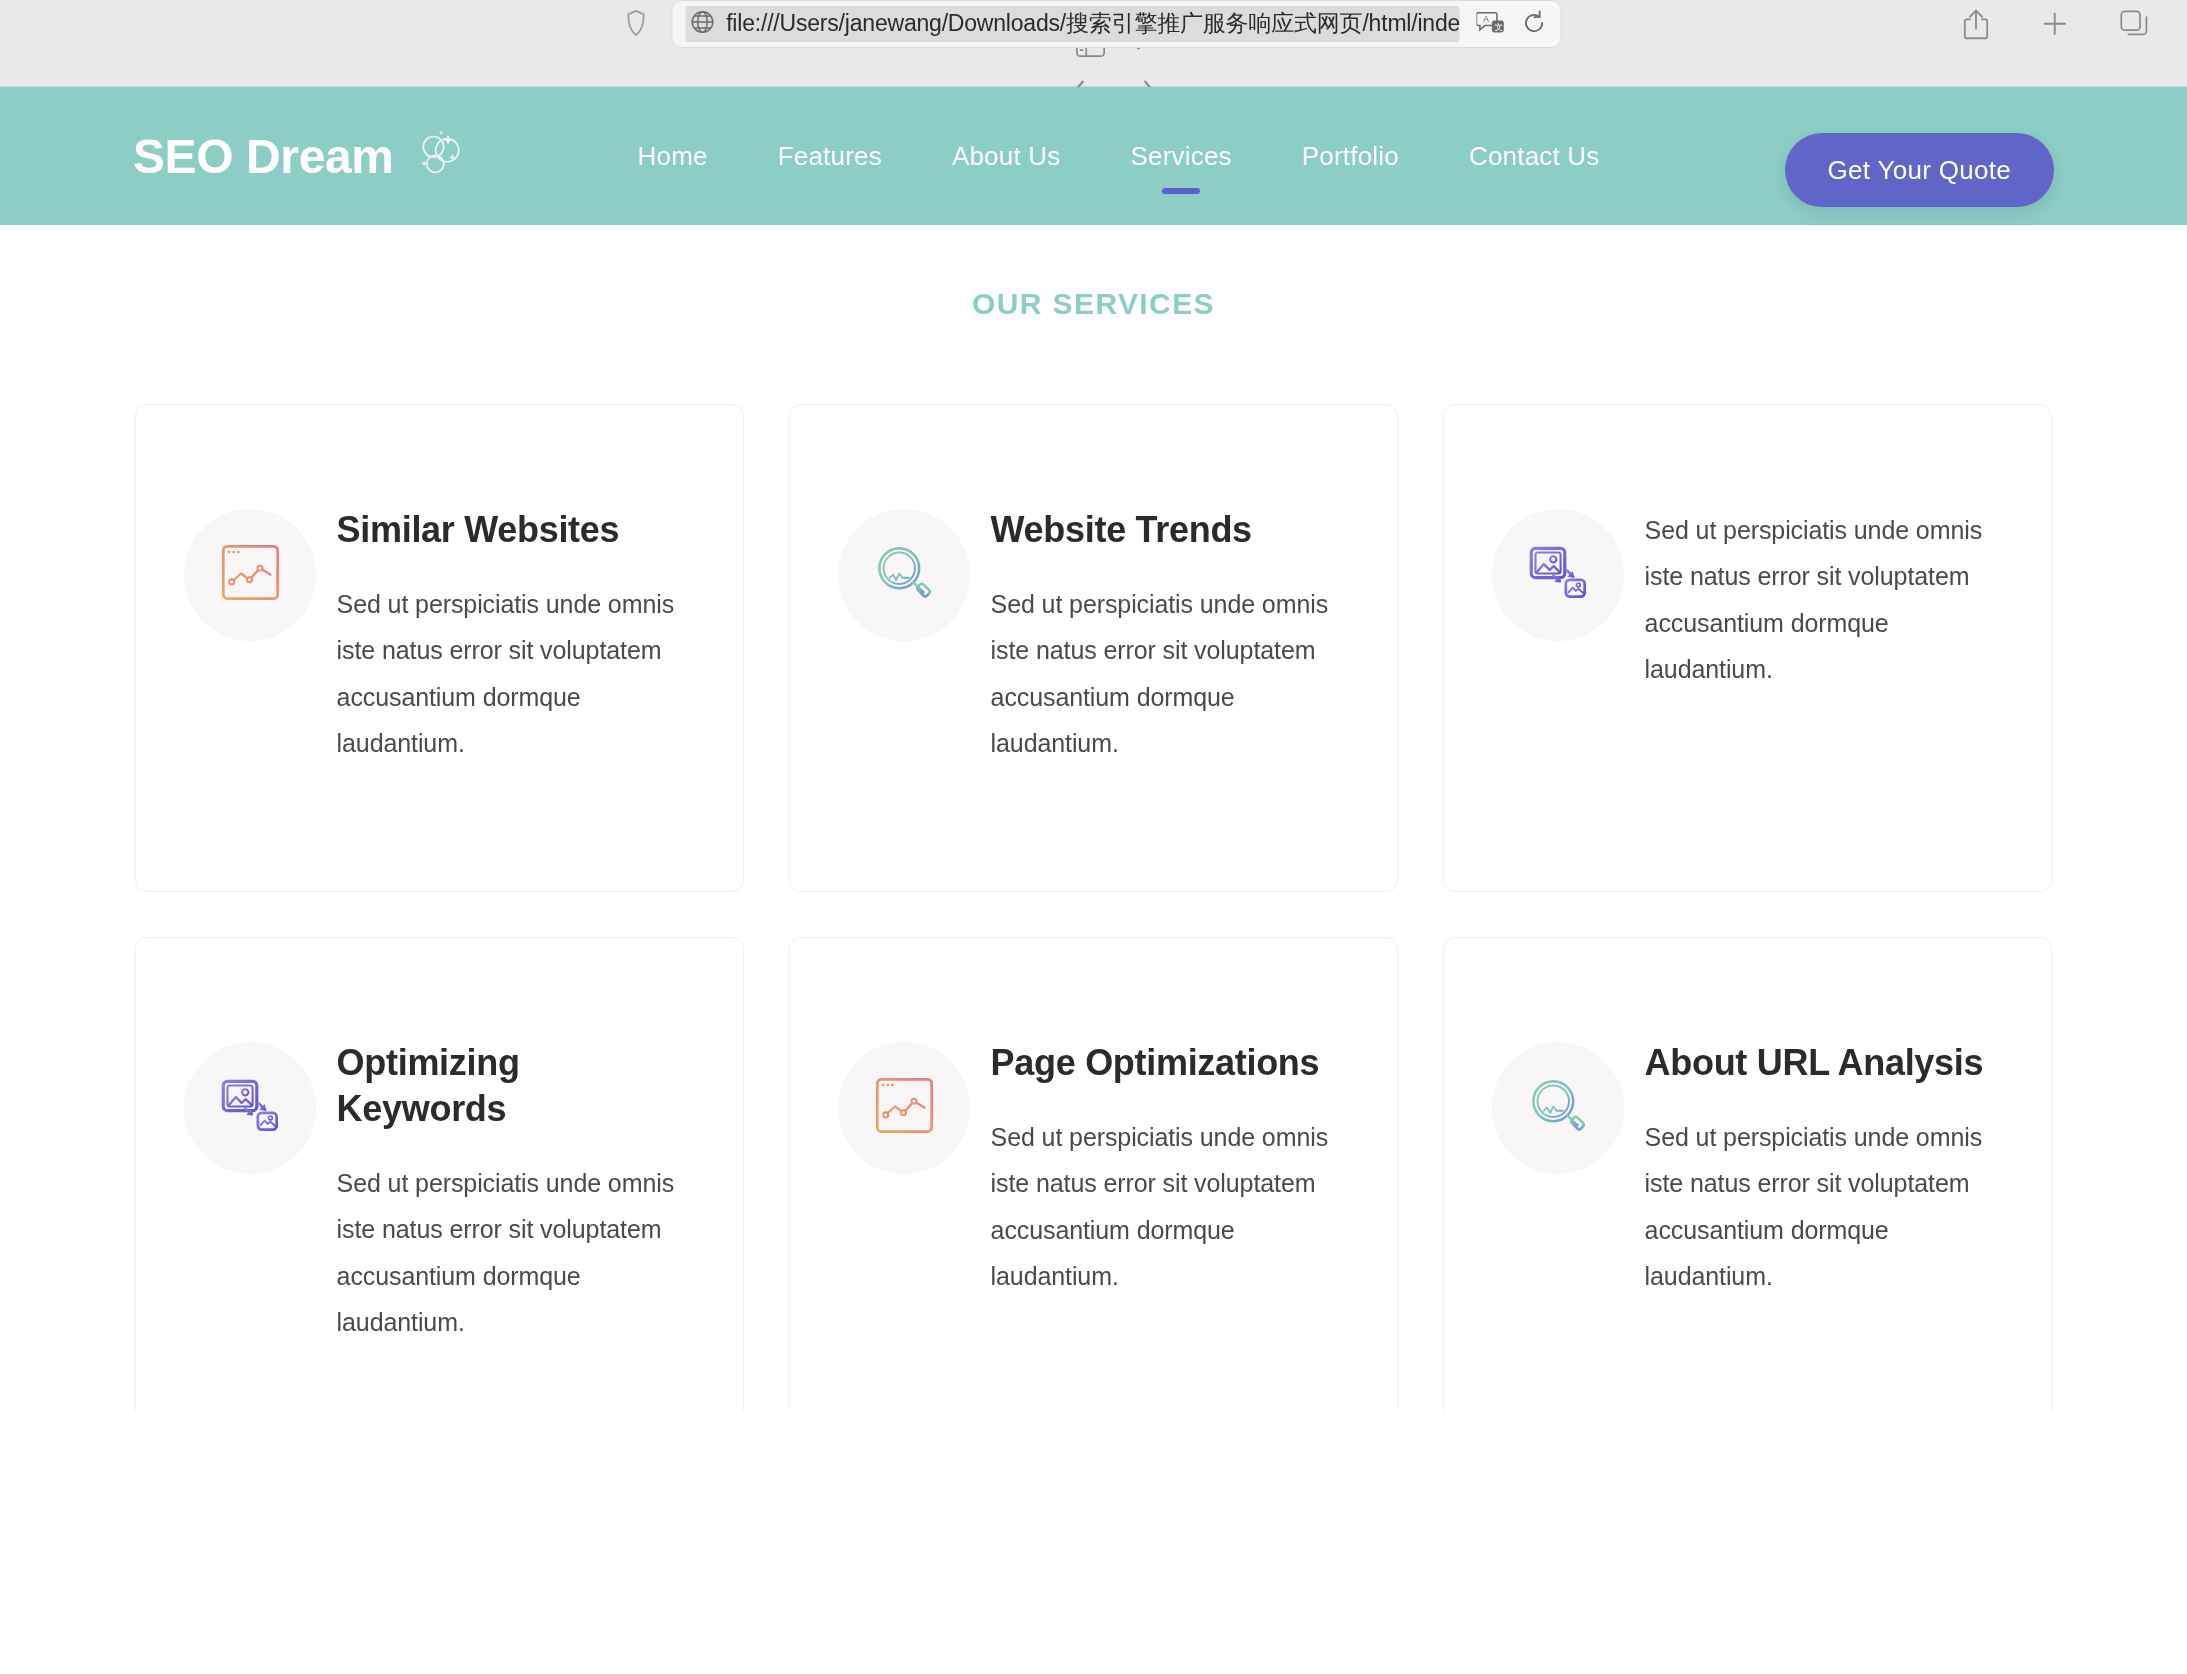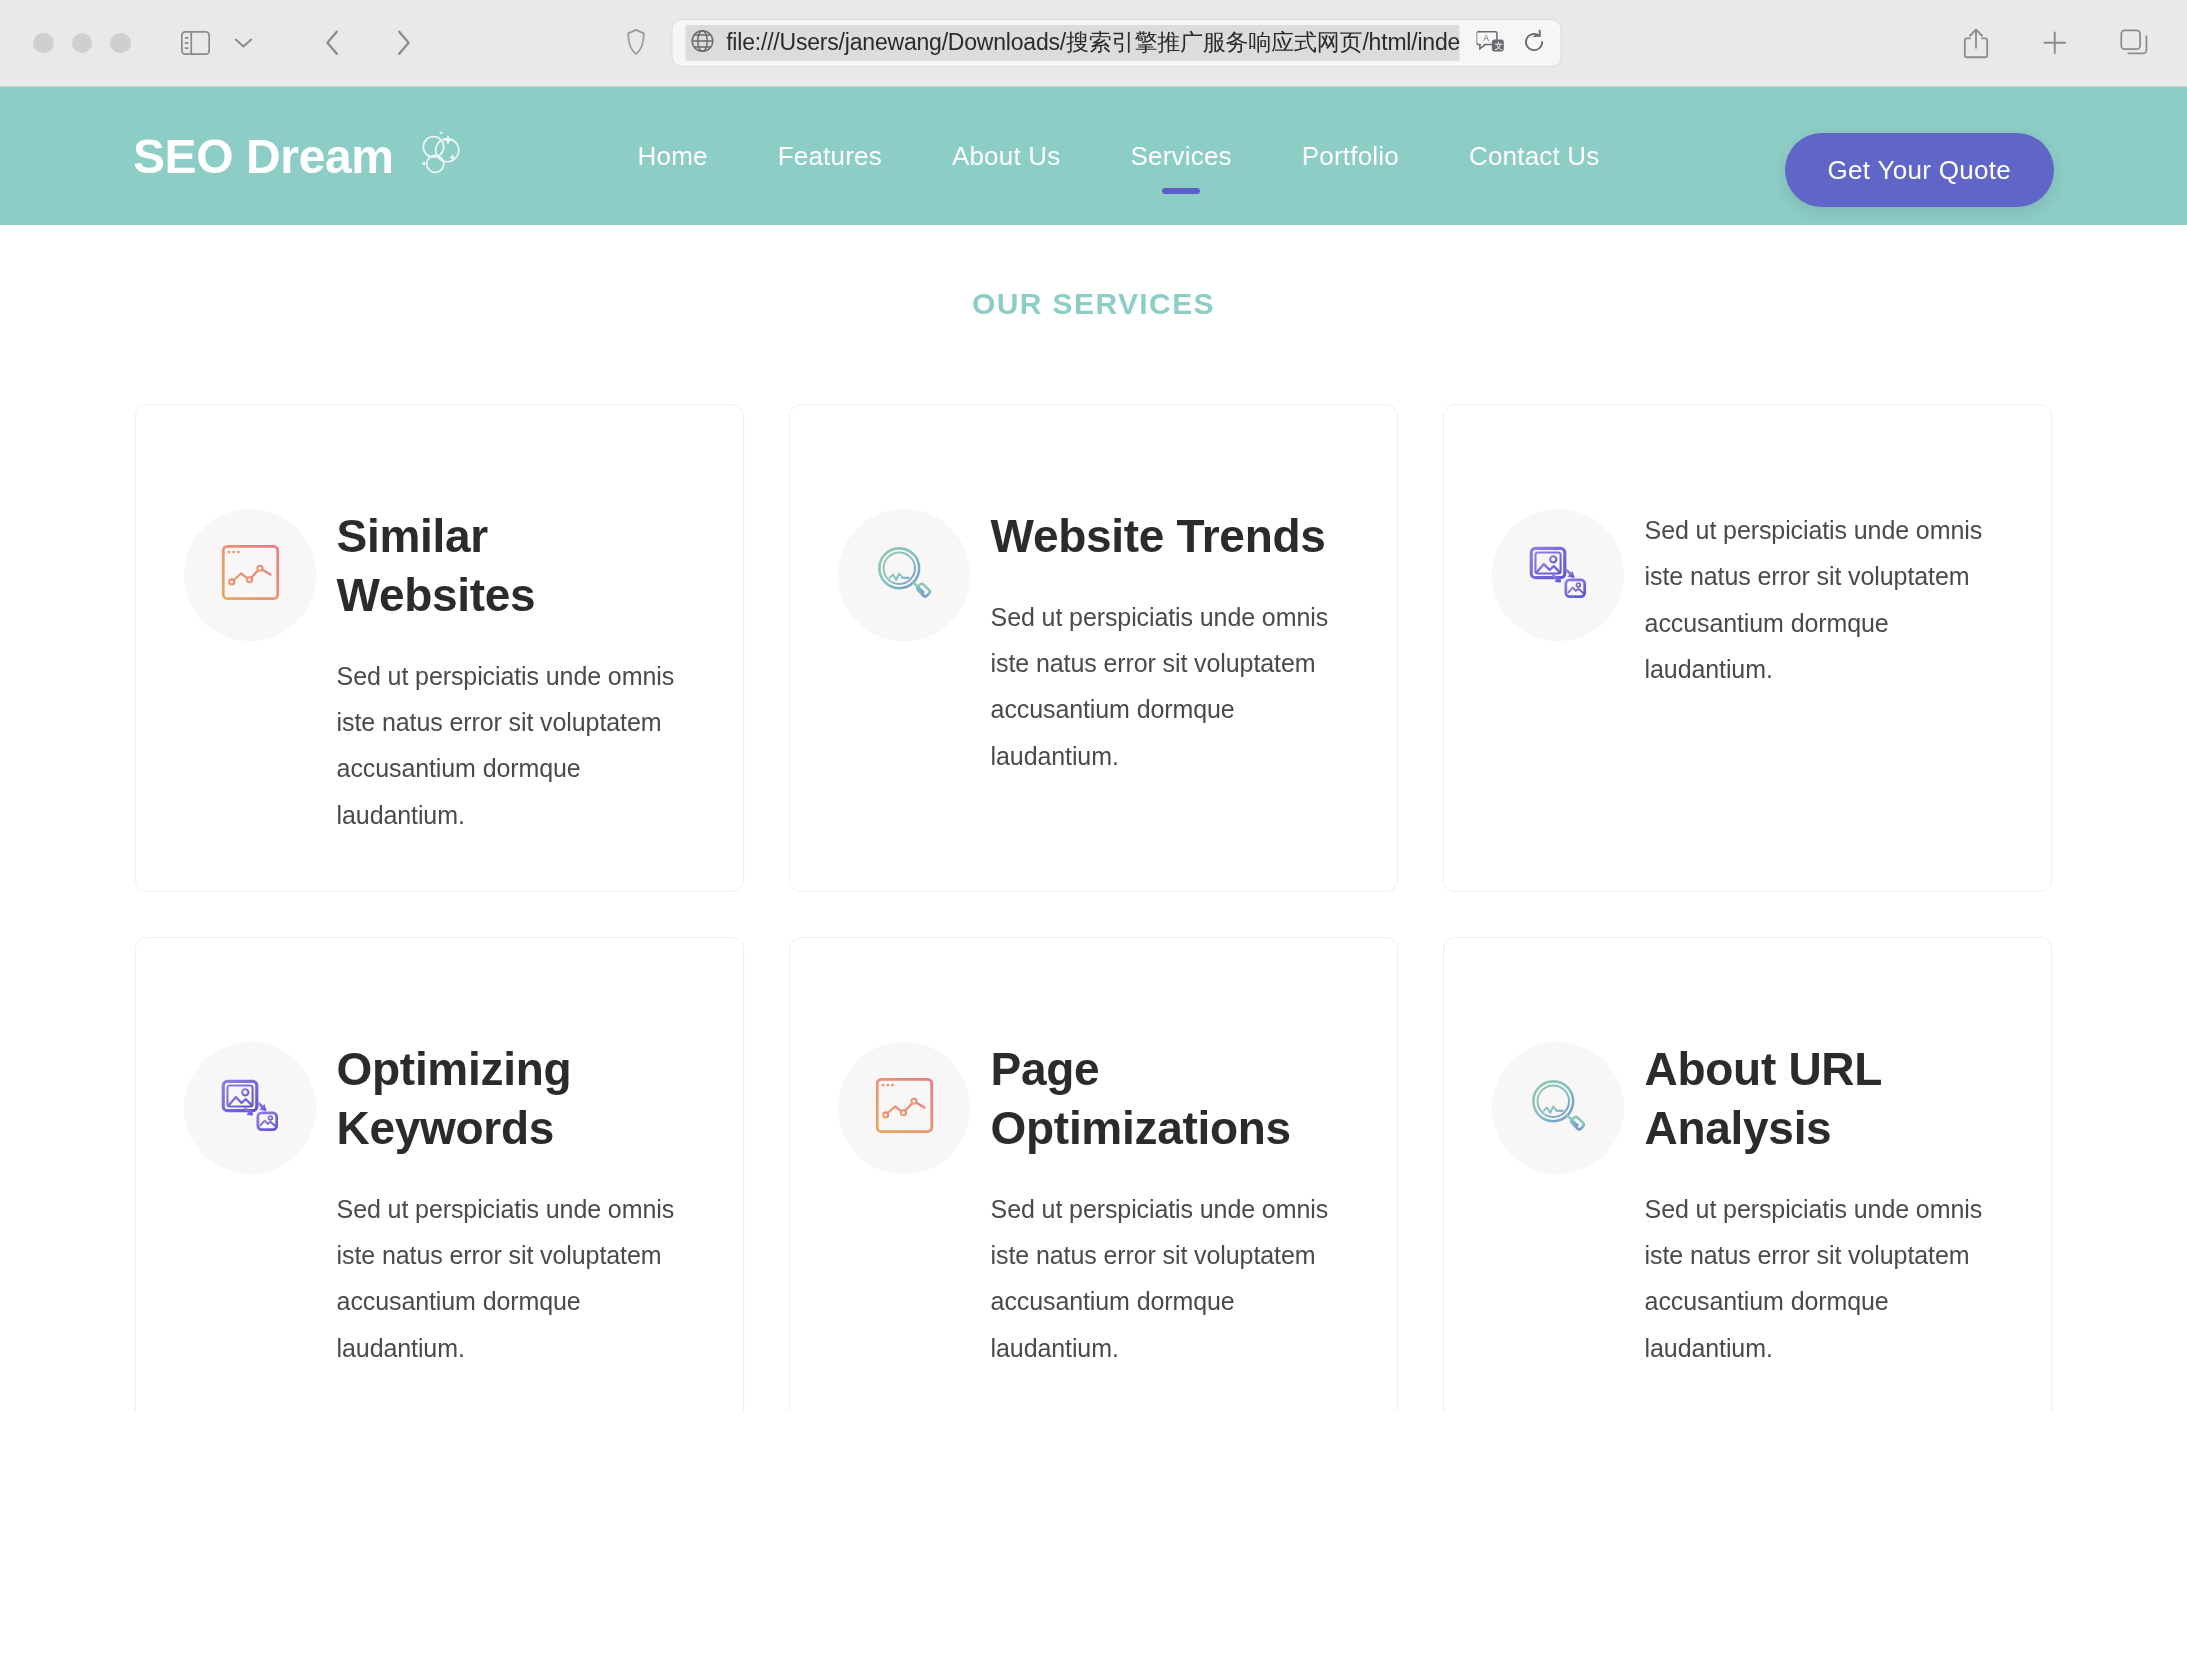--- a/index.html
+++ b/index.html
@@ -15,20 +15,21 @@
 
   
   .browser-chrome {
     position: relative;
     width: 2187px;
     height: 87px;
     background: #e9e9e9;
     border-bottom: 0.9px solid #d3d3d3;
     display: flex;
     align-items: center;
+    flex-direction: column;
   }
 
   .traffic-lights {
     display: flex;
     gap: 18px;
     margin-left: 33px;
   }
   .tl-dot {
     width: 20.6px; height: 20.6px;
     border-radius: 50%;
@@ -252,21 +253,21 @@
     margin-right: 20.6px;
   }
 
   .card-body {
     padding-top: 102px;
     flex: 1;
     min-width: 0;
   }
 
   .card-title {
-    font-size: 46px;
+    font-size: 36px;
     font-weight: 700;
     color: #2b2b2b;
     line-height: 1.28;
     letter-spacing: -0.3px;
     margin-bottom: 28px;
   }
 
   .card-desc {
     font-size: 25px;
     line-height: 1.85;

